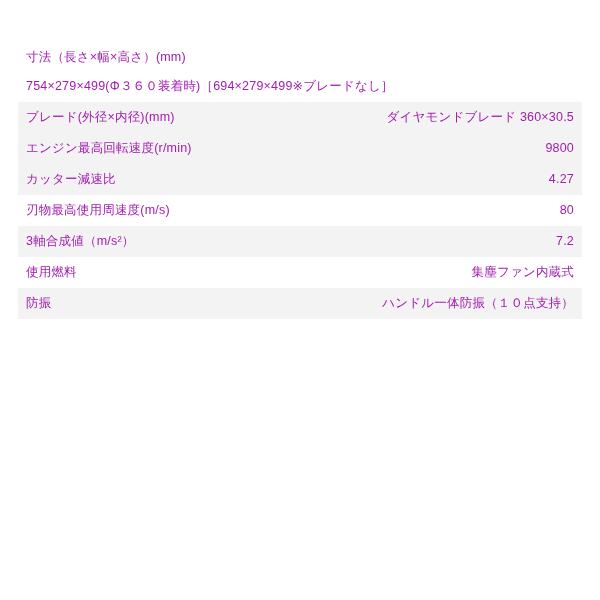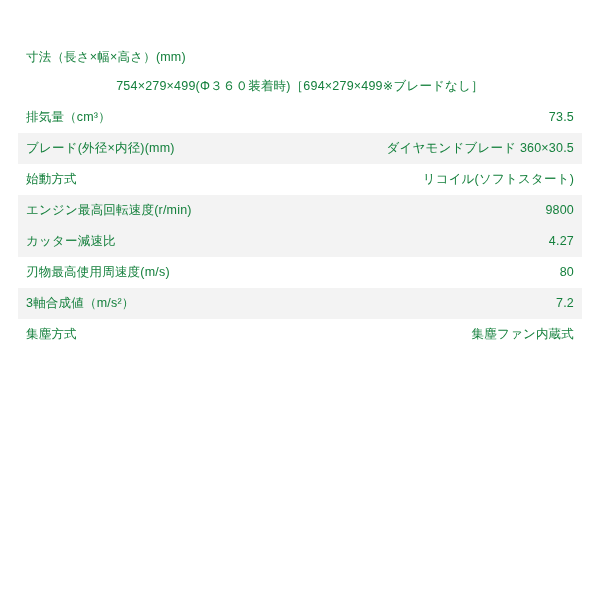--- a/index.html
+++ b/index.html
@@ -27,39 +27,39 @@
   }
   table.spec-table tr {
     height: 31px;
   }
   table.spec-table tr.alt td {
     background: #f3f3f3;
   }
   table.spec-table td {
     background: #ffffff;
     font-size: 12.5px;
-    color: #15803d;
+    color: #a21caf;
     padding: 0 8px;
     vertical-align: middle;
     line-height: 1.35;
     white-space: nowrap;
     letter-spacing: 0.2px;
   }
   td.label {
     text-align: left;
   }
   td.value {
     text-align: right;
   }
   
   tr.dim-head td {
     padding-top: 4px;
   }
   tr.dim-value td {
-    text-align: center;
+    text-align: left;
     padding-right: 8px;
   }
   .note {
     display: inline;
   }
   .gap-sp {
     display: inline-block;
     width: 14px;
   }
 </style>
@@ -68,47 +68,43 @@
 
 <div class="spec-wrap">
   <table class="spec-table">
     <tbody>
       <tr class="dim-head">
         <td class="label" colspan="2">寸法（長さ×幅×高さ）(mm)</td>
       </tr>
       <tr class="dim-value">
         <td class="value" colspan="2">754×279×499(Φ３６０装着時)［694×279×499※ブレードなし］</td>
       </tr>
-      <tr>
-        <td class="label">排気量（cm³）</td>
-        <td class="value">73.5</td>
-      </tr>
       <tr class="alt">
         <td class="label">ブレード(外径×内径)(mm)</td>
         <td class="value">ダイヤモンドブレード 360×30.5</td>
-      </tr>
-      <tr>
-        <td class="label">始動方式</td>
-        <td class="value">リコイル(ソフトスタート)</td>
       </tr>
       <tr class="alt">
         <td class="label">エンジン最高回転速度(r/min)</td>
         <td class="value">9800</td>
       </tr>
       <tr class="alt">
         <td class="label">カッター減速比</td>
         <td class="value">4.27</td>
       </tr>
       <tr>
         <td class="label">刃物最高使用周速度(m/s)</td>
         <td class="value">80</td>
       </tr>
       <tr class="alt">
         <td class="label">3軸合成値（m/s²）</td>
         <td class="value">7.2</td>
       </tr>
       <tr>
-        <td class="label">集塵方式</td>
+        <td class="label">使用燃料</td>
         <td class="value">集塵ファン内蔵式</td>
+      </tr>
+      <tr class="alt">
+        <td class="label">防振</td>
+        <td class="value">ハンドル一体防振（１０点支持）</td>
       </tr>
     </tbody>
   </table>
 </div>
 
 </body></html>

